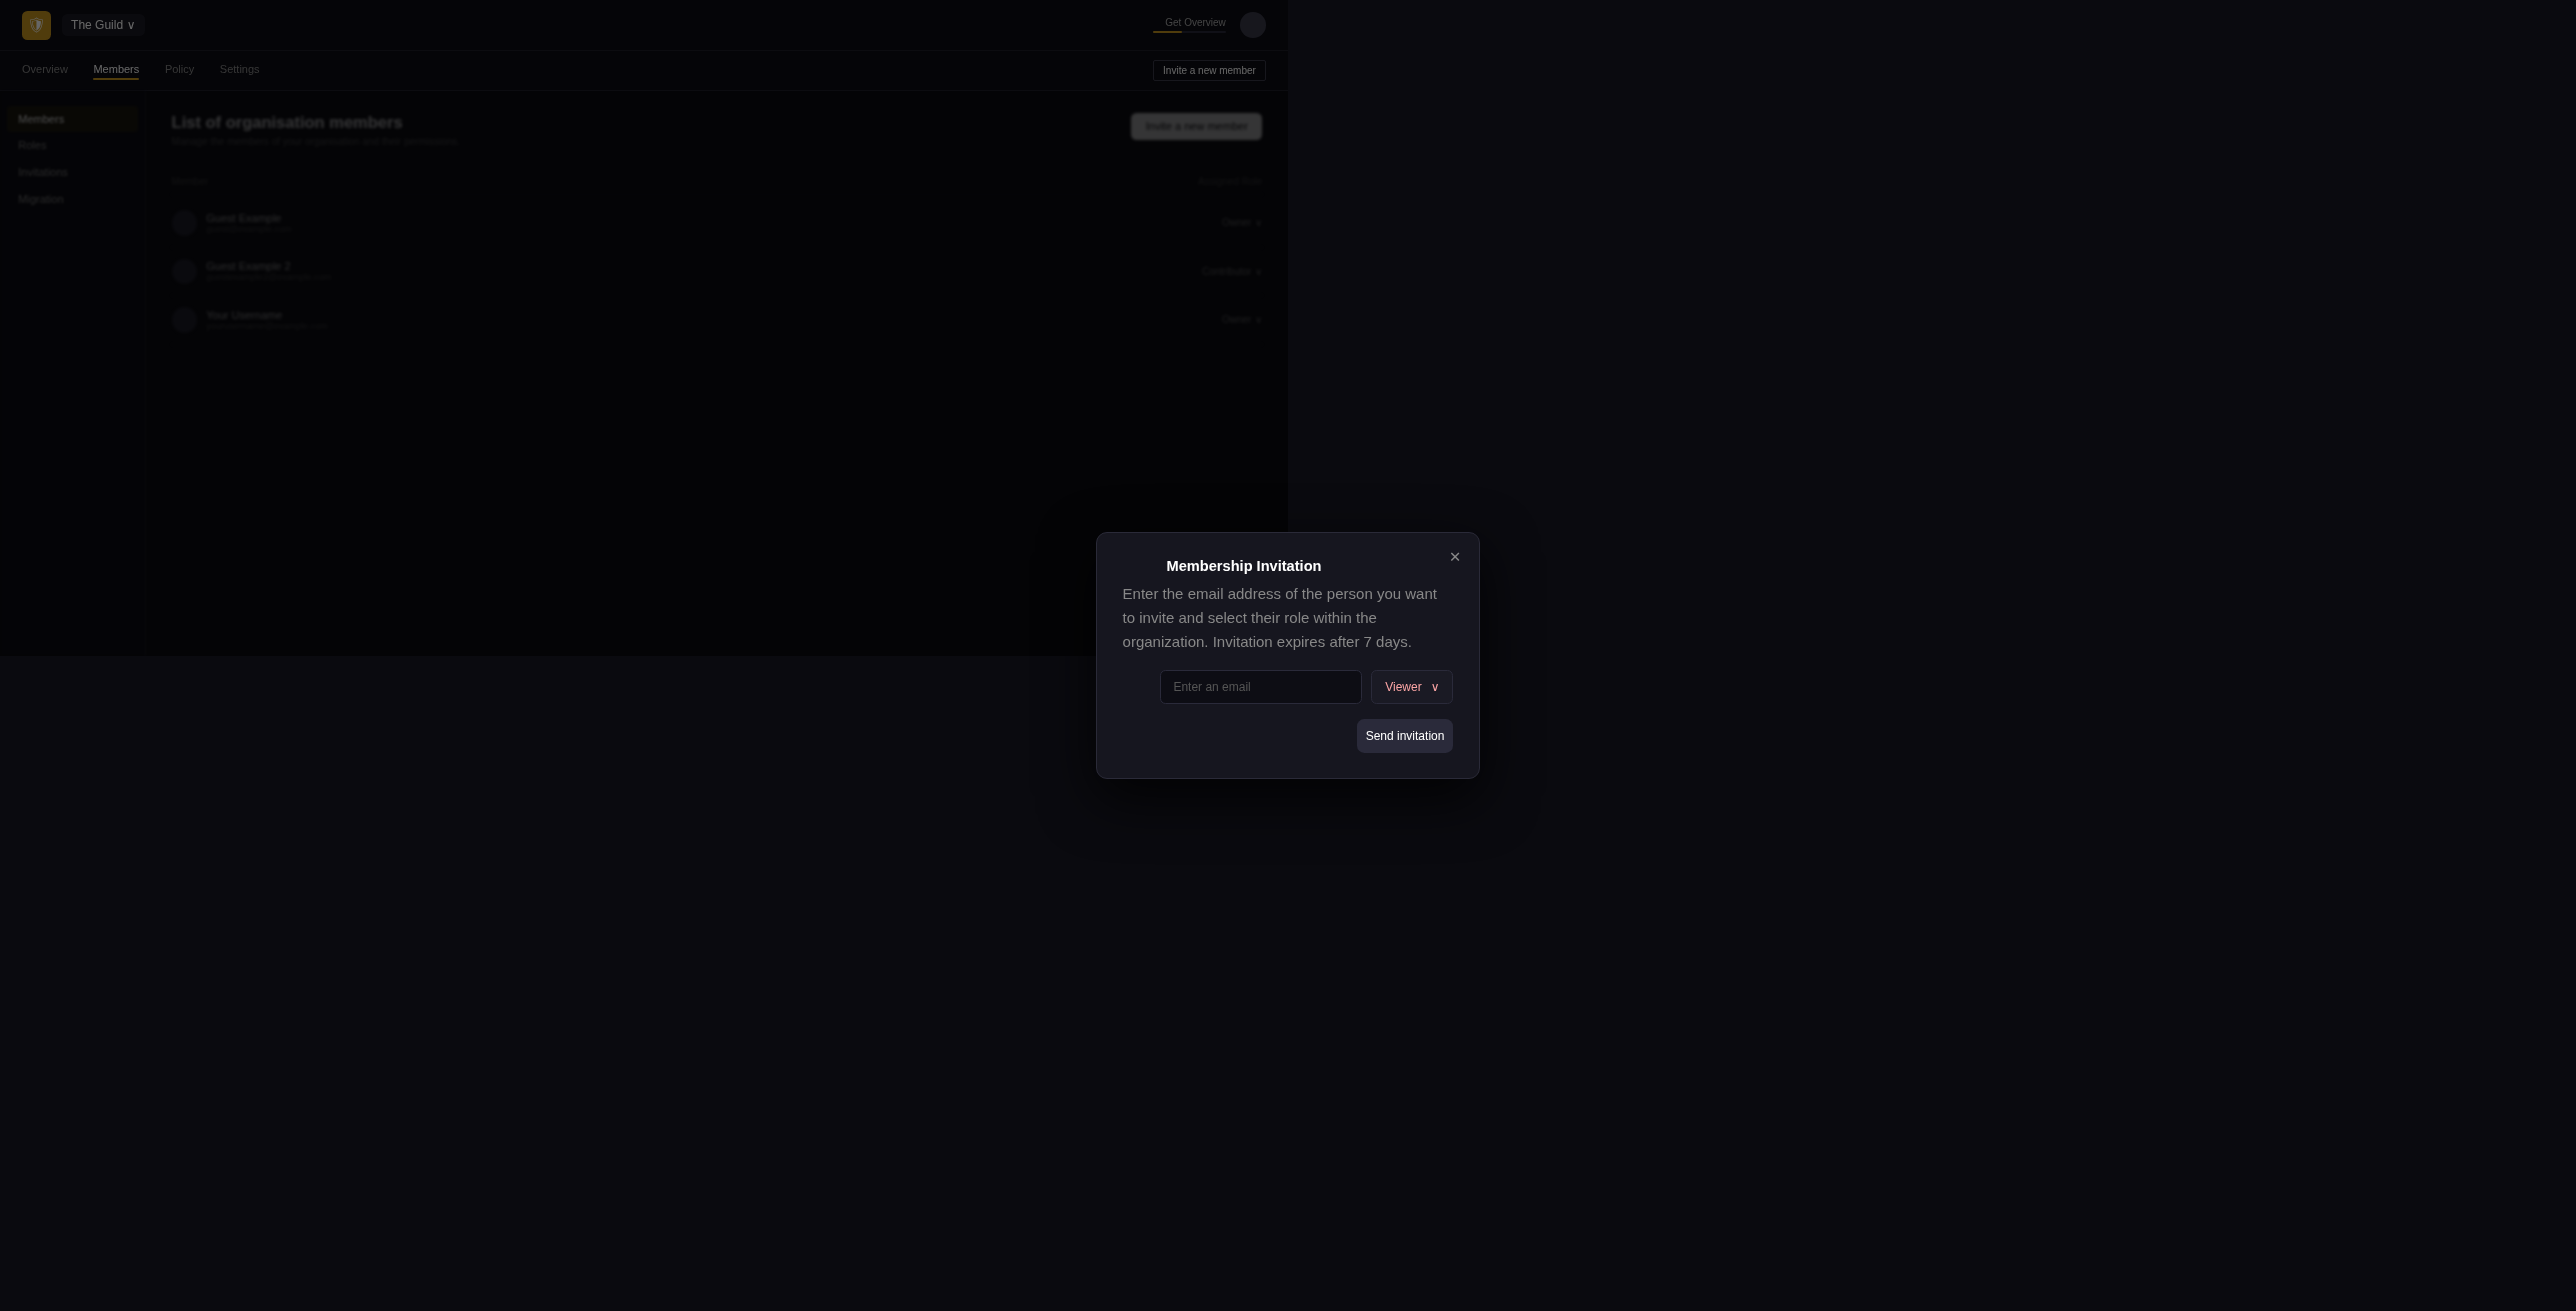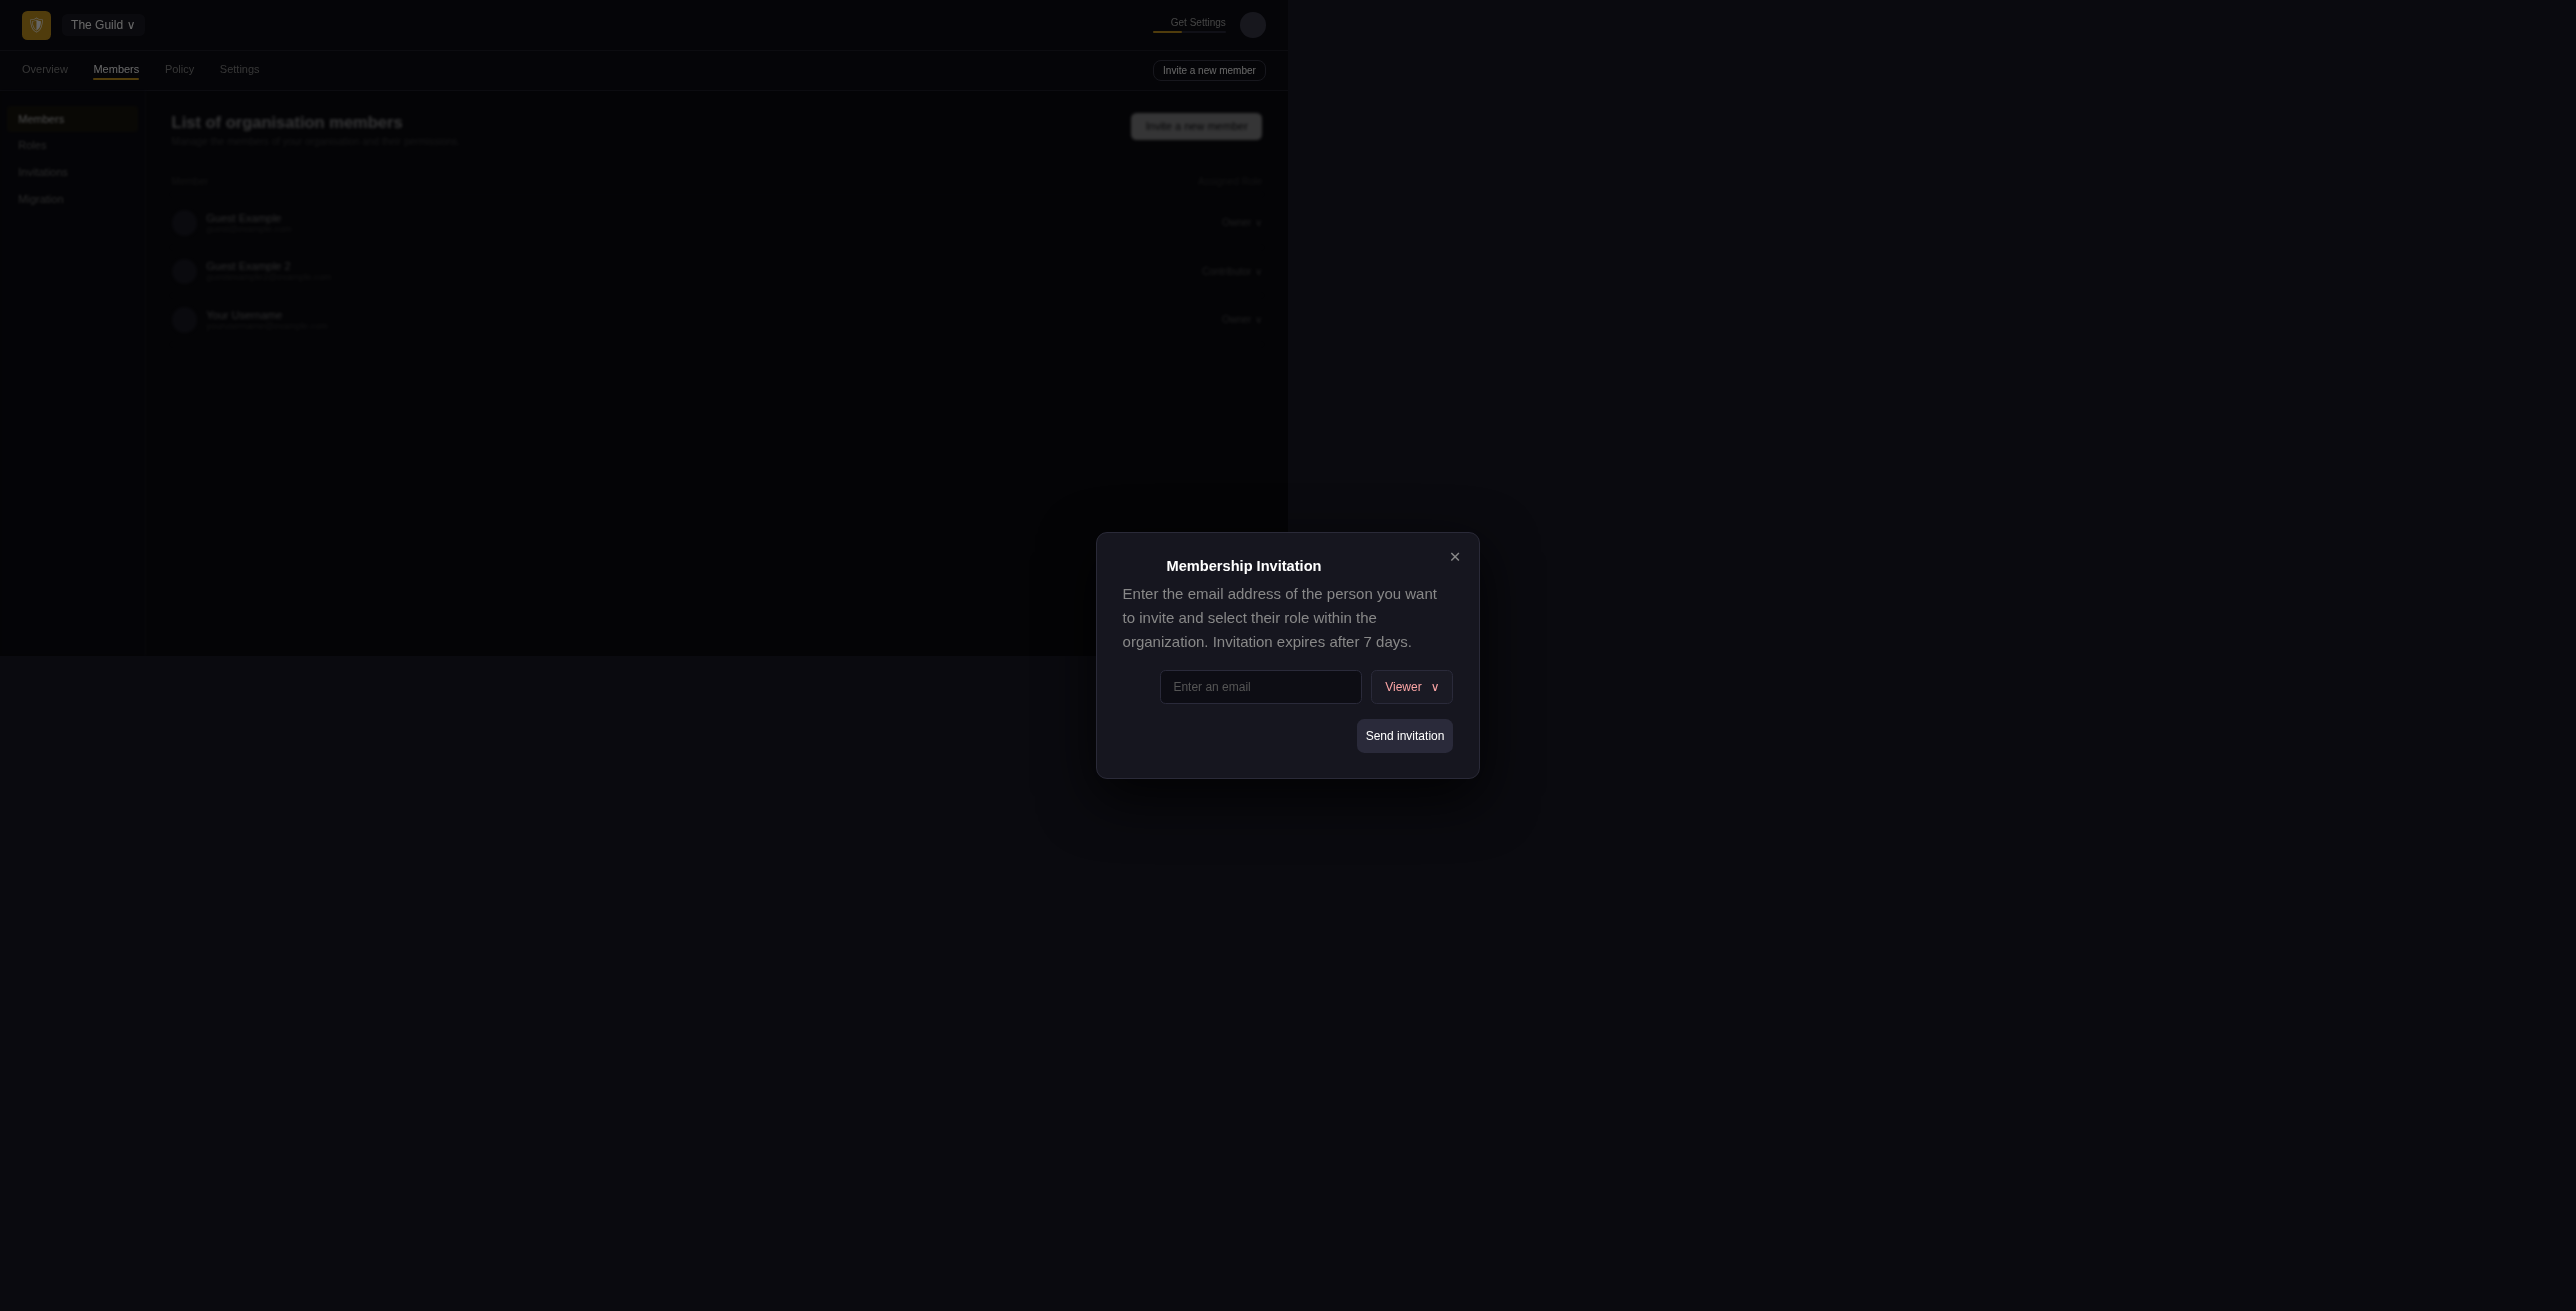--- a/index.html
+++ b/index.html
@@ -112,21 +112,21 @@
     }
     .tabnav-right {
       margin-left: auto;
     }
     .invite-btn-small {
       font-size: 10px;
       background: transparent;
       border: 0.9px solid #3a3a4a;
       color: #fff;
       padding: 3.7px 9.1px;
-      border-radius: 8px;
+      border-radius: 2px;
       cursor: pointer;
     }
 
     
     .layout {
       display: flex;
       height: calc(656px - 91px);
     }
 
     
@@ -343,21 +343,21 @@
     <div class="logo">
       <span>🛡</span>
     </div>
     <div class="org-name">
       <span>The Guild</span>
       <span>∨</span>
     </div>
   </div>
   <div class="topbar-right">
     <div class="get-started-area">
-      <div class="get-started-label">Get Settings</div>
+      <div class="get-started-label">Get Overview</div>
       <div class="get-started-progress">
         <div class="get-started-progress-bar"></div>
       </div>
     </div>
     <div class="avatar"></div>
   </div>
 </div>
 
 <div class="tabnav">
   <div class="tabnav-item">Overview</div>

